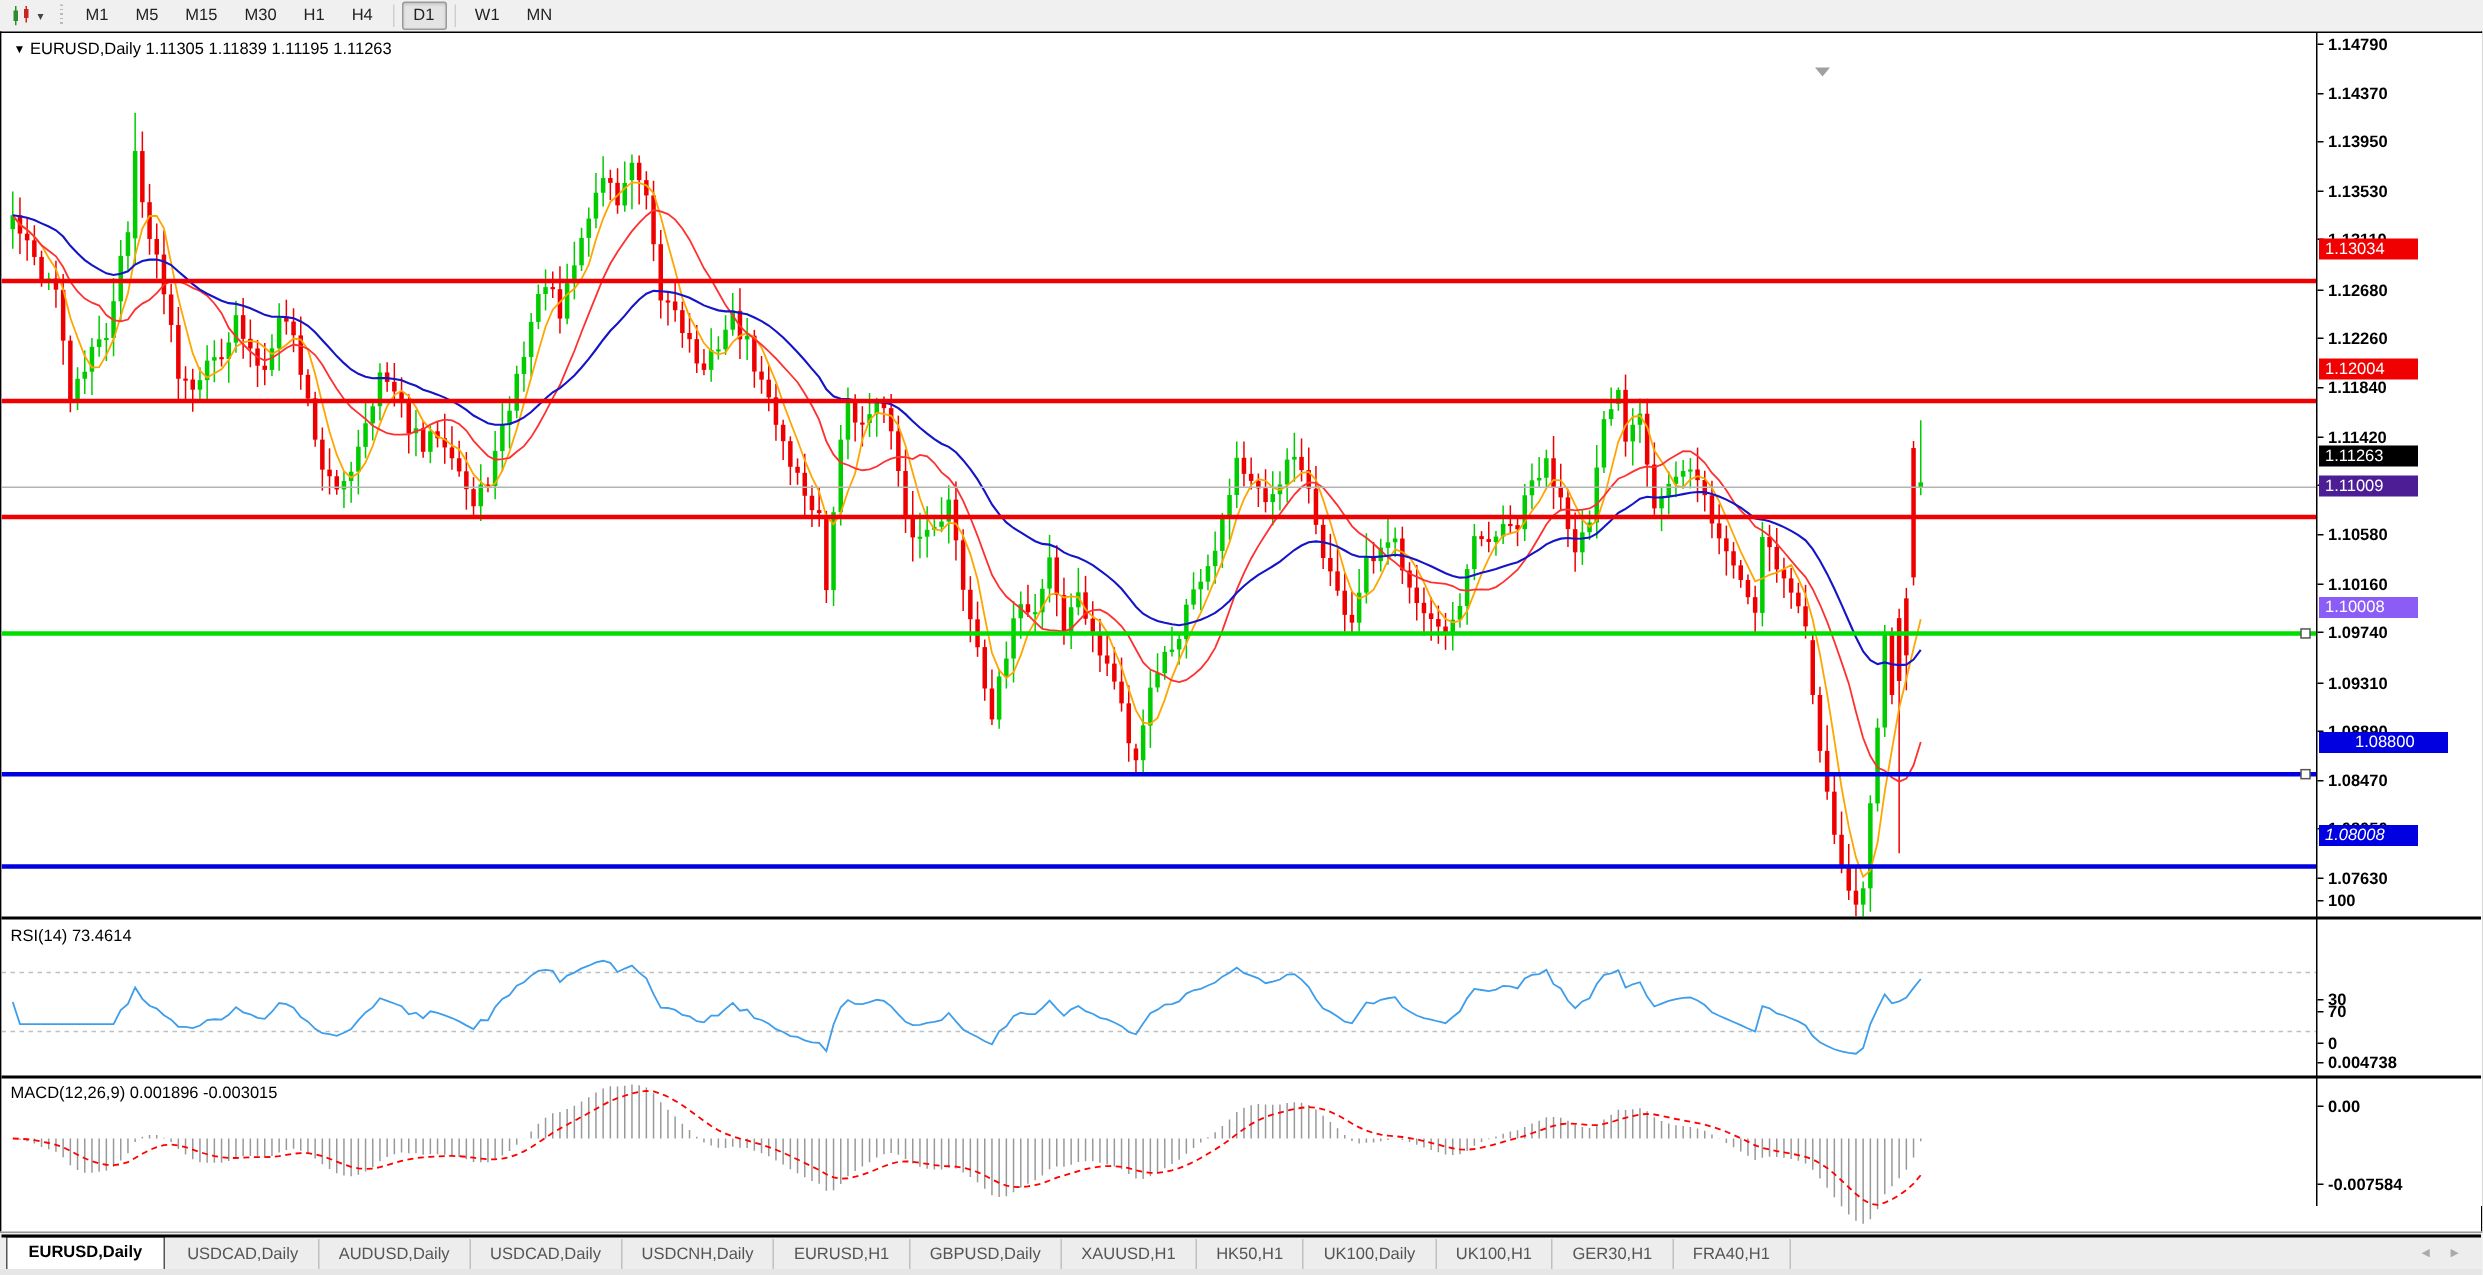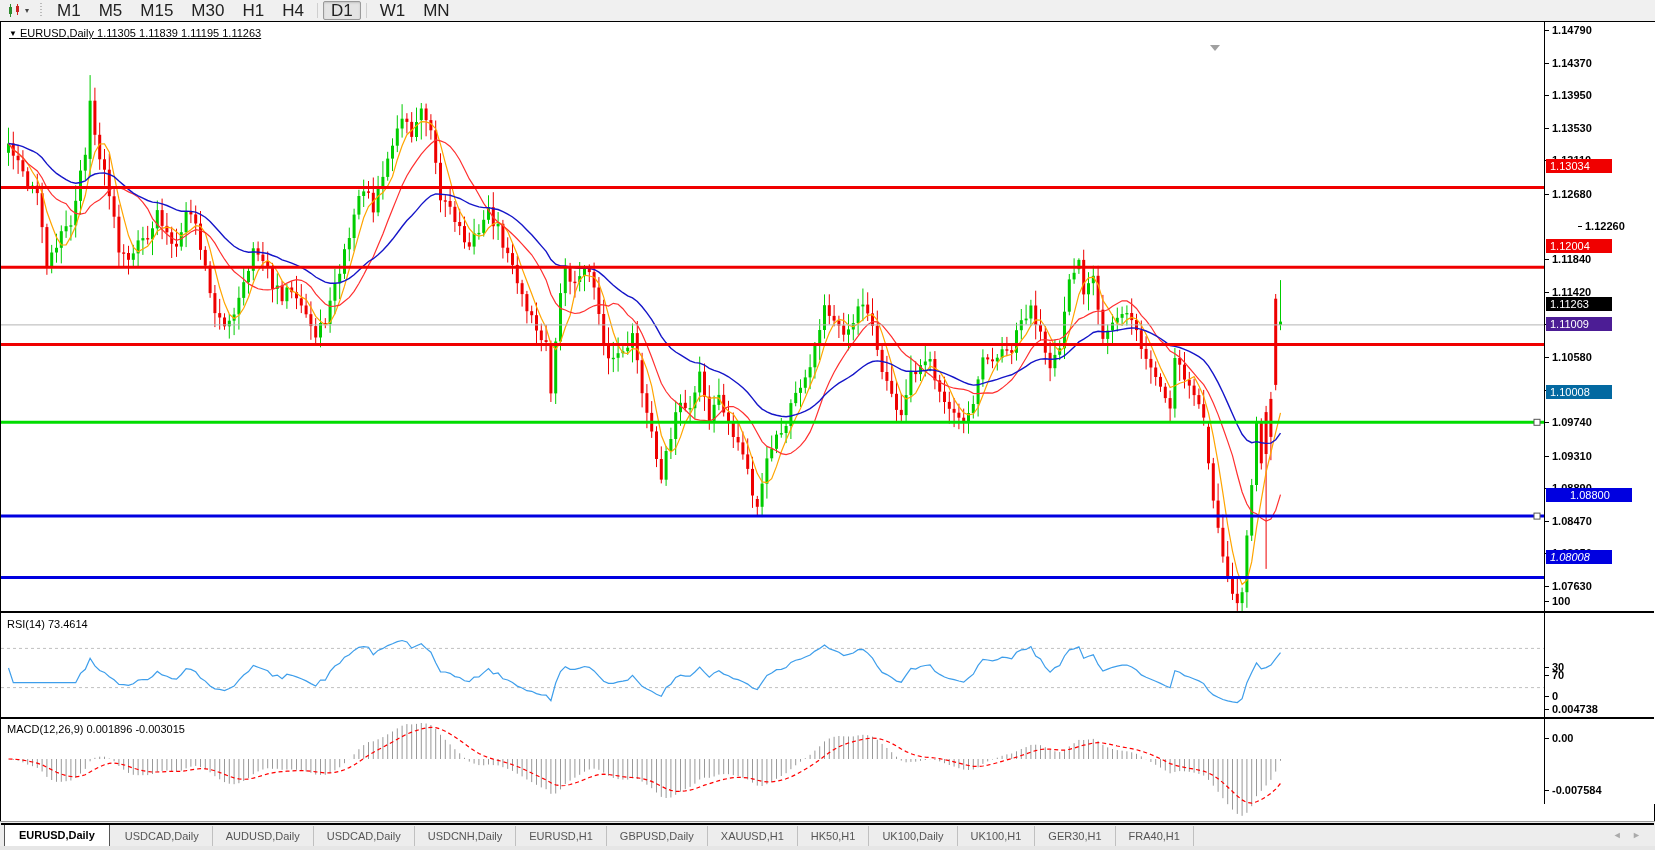--- a/index.html
+++ b/index.html
@@ -6,29 +6,29 @@
   #root{position:relative;width:1655px;height:850px;overflow:hidden;
         font-family:"Liberation Sans","DejaVu Sans",sans-serif;background:#f0f0f0;}
   
   #toolbar{position:absolute;left:0;top:0;width:1655px;height:21px;background:#f0f0f0;
            display:flex;align-items:center;border-bottom:1px solid #dcdcdc;}
   .tool-icon{display:flex;align-items:center;margin-left:5px;padding:1px 3px;cursor:default;}
   .tool-icon svg{display:block;}
   .caret{font-size:8px;color:#444;margin-left:3px;}
   .grip{width:5px;height:15px;margin:0 6px 0 8px;
         background:repeating-linear-gradient(#bbb 0 1px,transparent 1px 3px);width:2px;}
-  .tfbtn{font-size:17px;color:#222;padding:2px 7px;margin:0 1px;border:1px solid transparent;
+  .tfbtn{font-size:11px;color:#222;padding:2px 7px;margin:0 1px;border:1px solid transparent;
          border-radius:2px;line-height:13px;cursor:default;}
   .tfbtn.active{background:#e4e4e4;border:1px solid #9a9a9a;box-shadow:inset 0 1px 2px rgba(0,0,0,.15);}
   .tfsep{width:1px;height:15px;background:#cfcfcf;margin:0 4px;}
   
   #chart-window{position:absolute;left:0;top:21px;width:1653px;height:800px;background:#fff;
                 border:1px solid #000;border-bottom:none;}
   #plot{position:absolute;left:0;top:0;}
-  #chart-title{position:absolute;left:8px;top:5px;font-size:11px;color:#000;z-index:5;text-decoration:underline;}
+  #chart-title{position:absolute;left:8px;top:5px;font-size:11px;color:#000;z-index:5;}
   #chart-title .tri{font-size:8px;vertical-align:1px;}
   #rsi-label,#macd-label{position:absolute;left:6px;font-size:11px;color:#000;z-index:5;background:transparent;}
   .hsep{position:absolute;left:0;width:1653px;height:2px;background:#000;z-index:4;}
   
   #axis-col{position:absolute;left:1543px;top:0;width:110px;height:782px;background:#fff;
             border-left:1px solid #000;z-index:3;}
   .ptick{position:absolute;left:0;font-size:11px;color:#000;white-space:nowrap;font-weight:bold;}
   .ptick .dash{display:inline-block;width:4px;height:1px;background:#000;vertical-align:3px;margin-right:3px;}
   .pbox{position:absolute;left:1px;width:62px;height:14px;font-size:11px;color:#fff;
         line-height:14px;padding-left:4px;z-index:4;}
@@ -916,37 +916,37 @@
     <div id="rsi-label" style="top:596px">RSI(14) 73.4614</div>
     <div id="macd-label" style="top:701px">MACD(12,26,9) 0.001896 -0.003015</div>
 
     <div id="axis-col">
         <div class="ptick" style="top: 2px;"><span class="dash"></span>1.14790</div>
         <div class="ptick" style="top: 34.613px;"><span class="dash"></span>1.14370</div>
         <div class="ptick" style="top: 67.226px;"><span class="dash"></span>1.13950</div>
         <div class="ptick" style="top: 99.839px;"><span class="dash"></span>1.13530</div>
         <div class="ptick" style="top: 132.452px;"><span class="dash"></span>1.13110</div>
         <div class="ptick" style="top: 165.841px;"><span class="dash"></span>1.12680</div>
-        <div class="ptick" style="top: 198.454px; margin-left: 33px;"><span class="dash"></span>1.12260</div>
+        <div class="ptick" style="top: 198.454px;"><span class="dash"></span>1.12260</div>
         <div class="ptick" style="top: 231.067px;"><span class="dash"></span>1.11840</div>
         <div class="ptick" style="top: 263.68px;"><span class="dash"></span>1.11420</div>
         <div class="ptick" style="top: 296.293px;"><span class="dash"></span>1.11000</div>
         <div class="ptick" style="top: 328.906px;"><span class="dash"></span>1.10580</div>
         <div class="ptick" style="top: 361.519px;"><span class="dash"></span>1.10160</div>
         <div class="ptick" style="top: 394.132px;"><span class="dash"></span>1.09740</div>
         <div class="ptick" style="top: 427.522px;"><span class="dash"></span>1.09310</div>
         <div class="ptick" style="top: 460.135px;"><span class="dash"></span>1.08890</div>
         <div class="ptick" style="top: 492.748px;"><span class="dash"></span>1.08470</div>
         <div class="ptick" style="top: 525.361px;"><span class="dash"></span>1.08050</div>
         <div class="ptick" style="top: 557.974px; text-align: right;"><span class="dash"></span>1.07630</div>
         <div class="pbox" style="top: 137.353px; background: rgb(240, 0, 0);">1.13034</div>
         <div class="pbox" style="top: 217.333px; background: rgb(240, 0, 0);">1.12004</div>
         <div class="pbox" style="top: 274.872px; background: rgb(0, 0, 0);">1.11263</div>
         <div class="pbox" style="top: 294.595px; background: #4c1d95;">1.11009</div>
-        <div class="pbox" style="top: 363px; background: #0369a1;">1.10008</div>
+        <div class="pbox" style="top: 376px; background: #8b5cf6;">1.10008</div>
         <div class="pbox" style="top: 466.123px; background: rgb(0, 0, 224); padding-left: 24px;">1.08800</div>
         <div class="pbox" style="top: 527.622px; background: rgb(0, 0, 224); font-style: italic;">1.08008</div>
         <div class="ptick" style="top: 573px;"><span class="dash"></span>100</div>
         <div class="ptick" style="top: 599.4px; margin-top: 48px;"><span class="dash"></span>70</div>
         <div class="ptick" style="top: 638.6px;"><span class="dash"></span>30</div>
         <div class="ptick" style="top: 668px;"><span class="dash"></span>0</div>
         <div class="ptick" style="top: 681px;"><span class="dash"></span>0.004738</div>
         <div class="ptick" style="top: 710px;"><span class="dash"></span>0.00</div>
         <div class="ptick" style="top: 761.571px;"><span class="dash"></span>-0.007584</div>
       </div>

